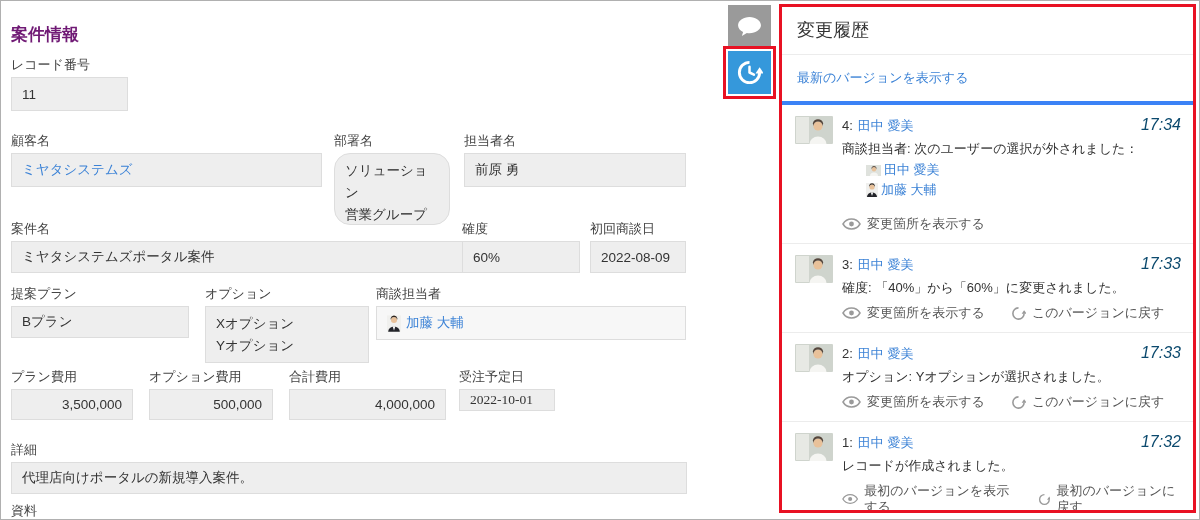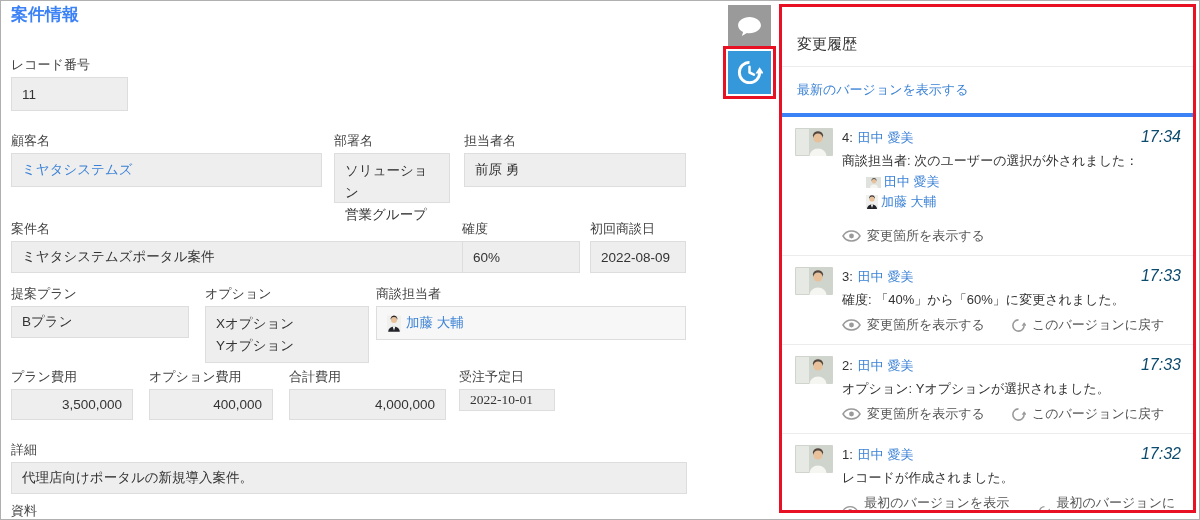--- a/index.html
+++ b/index.html
@@ -1,33 +1,33 @@
 <!DOCTYPE html>
 <html lang="ja"><head>
 <meta charset="utf-8">
 <style>
   * { margin:0; padding:0; box-sizing:border-box; }
   body { background:#fff; font-family:"Liberation Sans","DejaVu Sans",sans-serif; }
   .screen { position:relative; width:1200px; height:520px; background:#fff;
             border:1px solid #b0b0b0; overflow:hidden; }
 
   
-  .page-title { position:absolute; left:10px; top:2px; font-size:17px; font-weight:bold; color:#3b82f6; }
+  .page-title { position:absolute; left:10px; top:22px; font-size:17px; font-weight:bold; color:#701a75; }
   .fg { position:absolute; }
   .flabel { font-size:13px; color:#444; margin-bottom:5px; line-height:15px; }
   .fbox { background:#eee; border:1px solid #ddd; font-size:13.5px; color:#333;
           padding:0 10px; display:flex; align-items:center; }
   .fbox.multi { display:block; padding:6px 10px; line-height:22px; }
   .fbox.num { justify-content:flex-end; }
   .fbox.userbox { background:#f7f7f7; }
   a.link { color:#3b82d6; text-decoration:none; cursor:pointer; }
 
   .f-record  { left:10px;  top:56px; }  .f-record .fbox  { width:117px; height:34px; }
   .f-cust    { left:10px;  top:132px; } .f-cust .fbox    { width:311px; height:34px; }
-  .f-dept    { left:333px; top:132px; } .f-dept .fbox    { width:116px; height:50px; }
+  .f-dept    { left:333px; top:132px; } .f-dept .fbox    { width:116px; height:72px;border-radius:16px; }
   .f-contact { left:463px; top:132px; } .f-contact .fbox { width:222px; height:34px; }
   .f-case    { left:10px;  top:220px; } .f-case .fbox    { width:480px; height:32px; }
   .f-prob    { left:461px; top:220px; } .f-prob .fbox    { width:118px; height:32px; }
   .f-fdate   { left:589px; top:220px; } .f-fdate .fbox   { width:96px;  height:32px; }
   .f-plan    { left:10px;  top:285px; } .f-plan .fbox    { width:178px; height:32px; }
   .f-opt     { left:204px; top:285px; } .f-opt .fbox     { width:164px; height:57px; }
   .f-rep     { left:375px; top:285px; } .f-rep .fbox     { width:310px; height:34px; gap:5px; }
   .f-pcost   { left:10px;  top:368px; } .f-pcost .fbox   { width:122px; height:31px; }
   .f-ocost   { left:148px; top:368px; } .f-ocost .fbox   { width:124px; height:31px; }
   .f-tcost   { left:288px; top:368px; } .f-tcost .fbox   { width:157px; height:31px; }
@@ -39,21 +39,21 @@
   .btn-comment { position:absolute; left:727px; top:4px; width:43px; height:43px;
                  background:#9a9a9a; display:flex; align-items:center; justify-content:center; cursor:pointer; }
   .hl-box { position:absolute; left:722px; top:45px; width:53px; height:53px;
             border:3px solid #e81123; background:#fff; display:flex; align-items:center; justify-content:center; }
   .btn-history { width:43px; height:43px; background:#3598db; display:flex;
                  align-items:center; justify-content:center; cursor:pointer; }
 
   
   .panel { position:absolute; left:778px; top:3px; width:417px; height:509px;
            border:3px solid #e81123; background:#fff; overflow:hidden; }
-  .p-head { padding:28px 15px 12px; font-size:15px; color:#333; border-bottom:1px solid #ececec; }
+  .p-head { padding:11px 15px 12px; font-size:18px; color:#333; border-bottom:1px solid #ececec; }
   .p-link { padding:14px 15px; font-size:13px; border-bottom:4px solid #3b82f6; }
   .entry { display:flex; padding:11px 12px 11px 13px; border-bottom:1px solid #ececec; }
   .entry:last-child { border-bottom:none; }
   .avatar { flex:0 0 38px; width:38px; height:28px; border-radius:1px; }
   .econtent { flex:1; margin-left:9px; min-width:0; font-size:13px; color:#333; }
   .ehead { display:flex; align-items:baseline; line-height:17px; }
   .enum { margin-right:5px; }
   .etime { margin-left:auto; font-style:italic; color:#0c4a6e; font-size:16px; }
   .ebody { margin-top:5px; line-height:20px; }
   .euser { margin-top:2px; padding-left:24px; line-height:18px; display:flex; align-items:center; gap:3px; }
@@ -136,21 +136,21 @@
     </div>
   </div>
 
   <div class="fg f-pcost">
     <div class="flabel">プラン費用</div>
     <div class="fbox num">3,500,000</div>
   </div>
 
   <div class="fg f-ocost">
     <div class="flabel">オプション費用</div>
-    <div class="fbox num">400,000</div>
+    <div class="fbox num">500,000</div>
   </div>
 
   <div class="fg f-tcost">
     <div class="flabel">合計費用</div>
     <div class="fbox num">4,000,000</div>
   </div>
 
   <div class="fg f-odate">
     <div class="flabel">受注予定日</div>
     <div class="fbox">2022-10-01</div>

